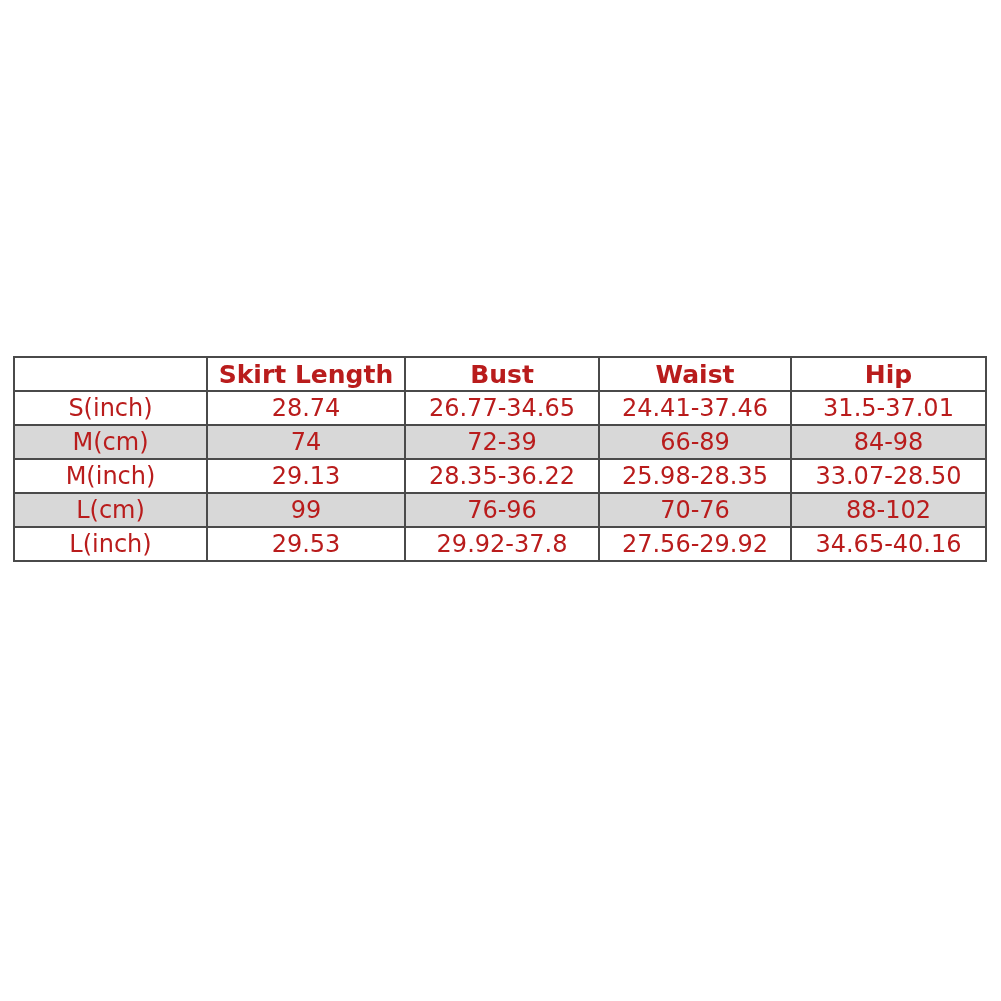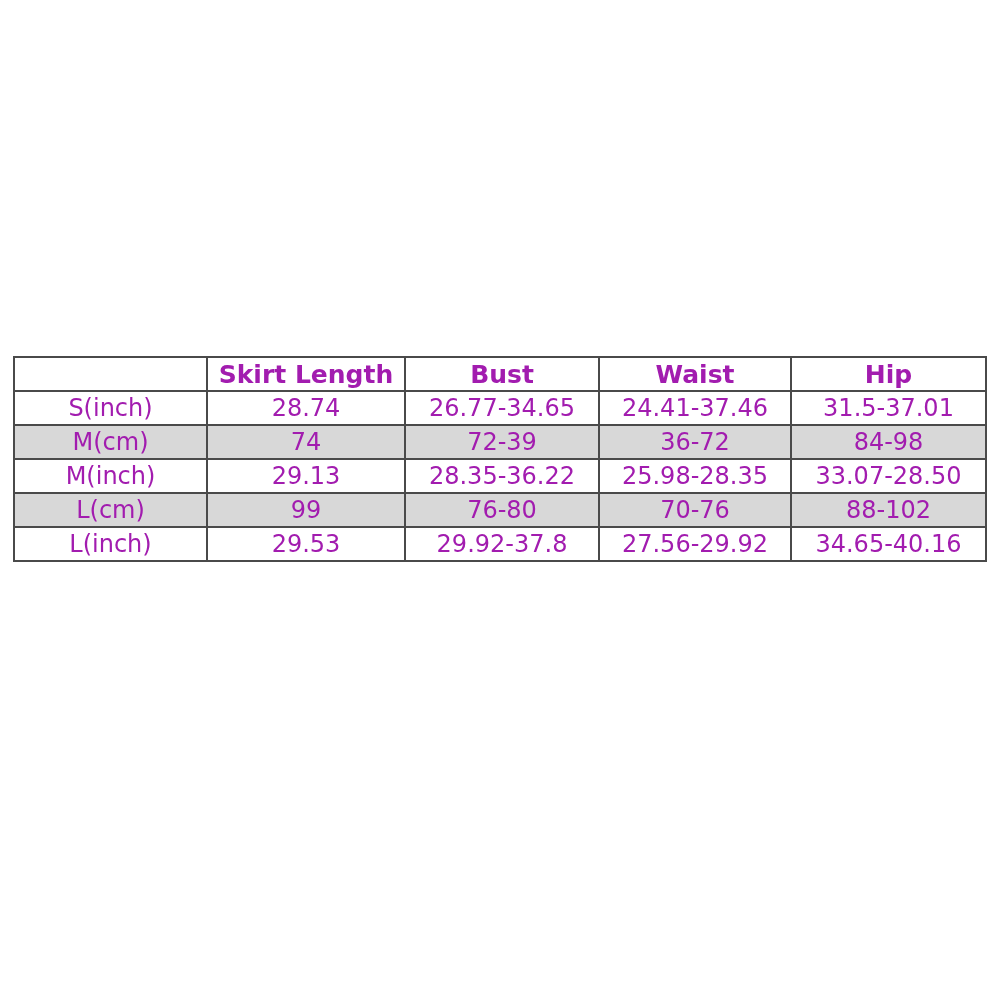--- a/index.html
+++ b/index.html
@@ -23,21 +23,21 @@
     border-collapse: collapse;
     table-layout: fixed;
     border: 2px solid #2b2b2b;
   }
   table.size-chart th,
   table.size-chart td {
     border: 2px solid #4a4a4a;
     text-align: center;
     vertical-align: middle;
     font-size: 24px;
-    color: #a21caf;
+    color: #b91c1c;
     height: 32px;
     padding: 0;
     overflow: hidden;
     white-space: nowrap;
   }
   table.size-chart th {
     font-weight: bold;
     font-size: 25px;
     background: #ffffff;
   }
@@ -70,34 +70,34 @@
         <td>S(inch)</td>
         <td>28.74</td>
         <td>26.77-34.65</td>
         <td>24.41-37.46</td>
         <td>31.5-37.01</td>
       </tr>
       <tr class="shaded">
         <td>M(cm)</td>
         <td>74</td>
         <td>72-39</td>
-        <td>36-72</td>
+        <td>66-89</td>
         <td>84-98</td>
       </tr>
       <tr class="plain">
         <td>M(inch)</td>
         <td>29.13</td>
         <td>28.35-36.22</td>
         <td>25.98-28.35</td>
         <td>33.07-28.50</td>
       </tr>
       <tr class="shaded">
         <td>L(cm)</td>
         <td>99</td>
-        <td>76-80</td>
+        <td>76-96</td>
         <td>70-76</td>
         <td>88-102</td>
       </tr>
       <tr class="plain">
         <td>L(inch)</td>
         <td>29.53</td>
         <td>29.92-37.8</td>
         <td>27.56-29.92</td>
         <td>34.65-40.16</td>
       </tr>

